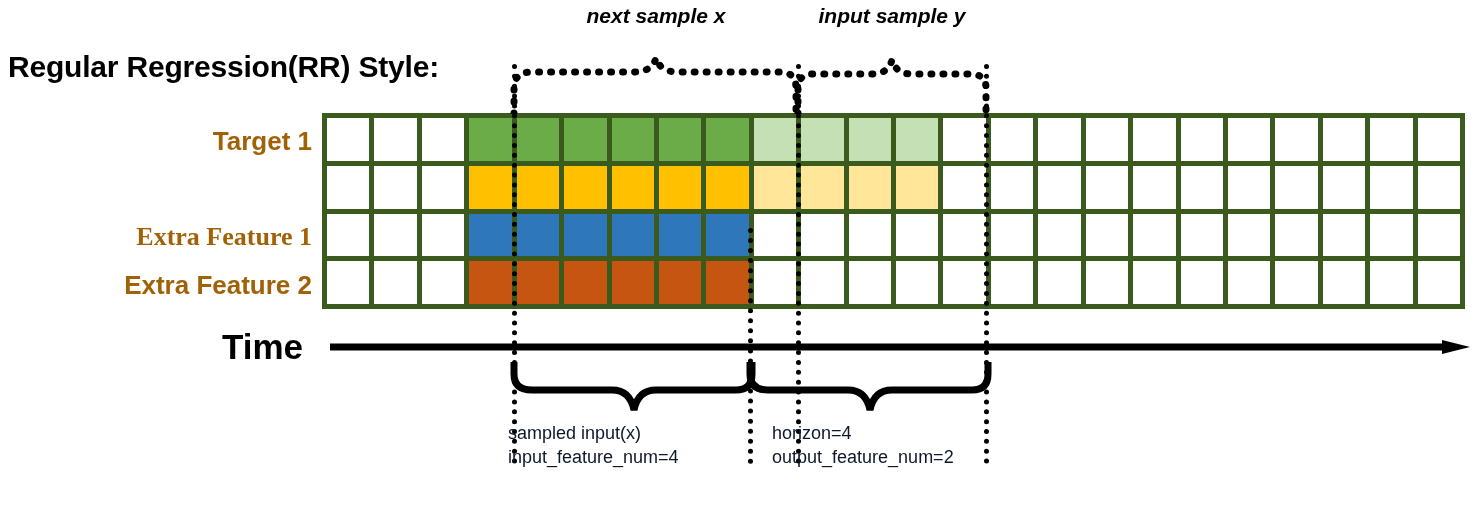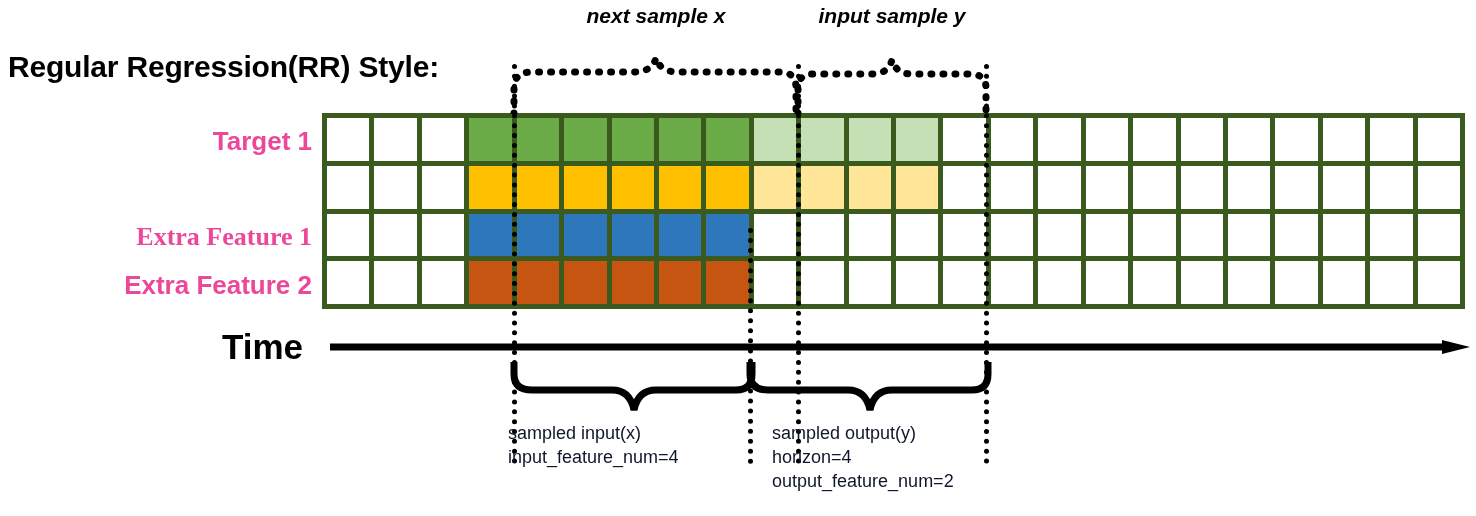--- a/index.html
+++ b/index.html
@@ -32,21 +32,21 @@
   }
 
   
   .row-label {
     position: absolute;
     right: 1164px;       
     width: 300px;
     text-align: right;
     font-size: 26px;
     font-weight: bold;
-    color: #ec4899;
+    color: #a16207;
     white-space: nowrap;
     line-height: 1;
   }
 
   
   #time-label {
     position: absolute;
     left: 222px;
     top: 327px;
     font-size: 35px;
@@ -253,18 +253,17 @@
   </svg>
   <div class="bottom-text" style="left:508px; top:422px;">
     <div>sampled input(x)</div>
     <div>input_feature_num=4</div>
   </div>
 
   <svg class="brace-svg" style="left:742px; top:362px; width:254px; height:54px;" viewBox="0 0 254 54">
     <path d="M8,0 L8,12 Q8,28 26,28 L106,28 Q124,28 128,48 Q132,28 150,28 L230,28 Q246,28 246,12 L246,0" fill="none" stroke="#000000" stroke-width="7" stroke-linecap="round"></path>
   </svg>
   <div class="bottom-text" style="left:772px; top:422px;">
-    <div>sampled output(y)</div>
     <div>horizon=4</div>
     <div>output_feature_num=2</div>
   </div>
 
 </div>
 
 </body></html>

